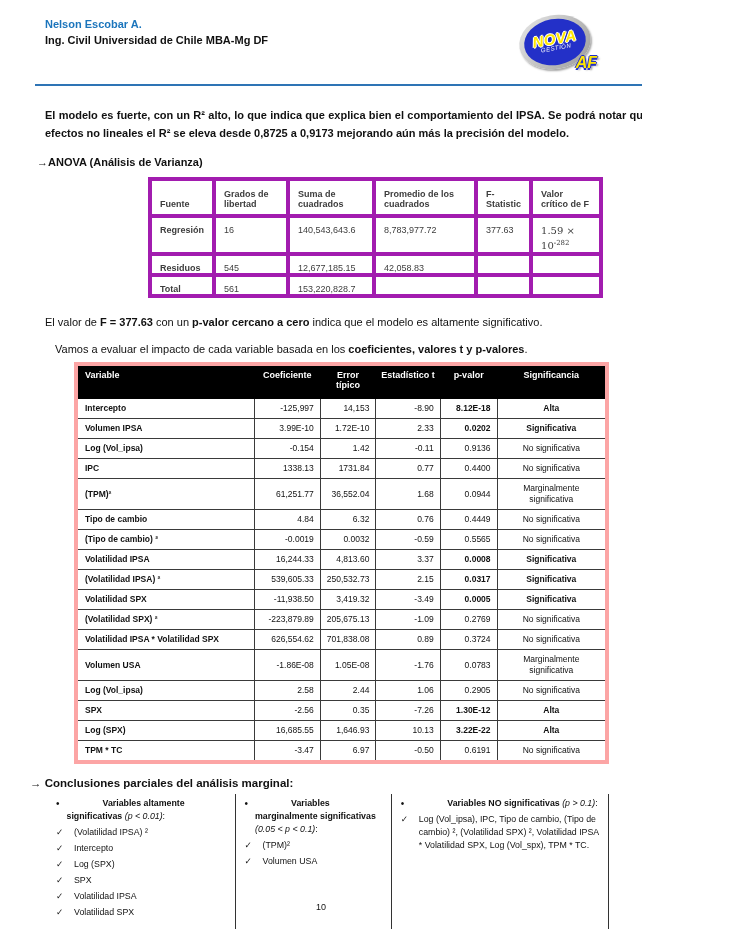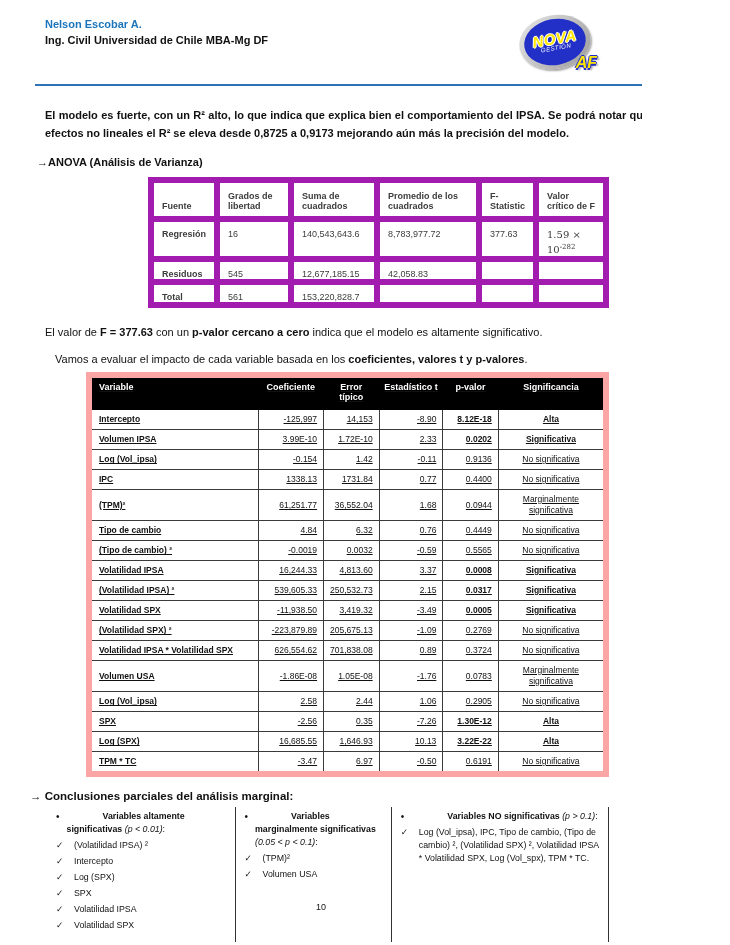--- a/index.html
+++ b/index.html
@@ -29,29 +29,29 @@
 
   
   .para { font-size:11px; line-height:18px; margin-top:20px; width:653px; text-align:justify;font-weight:bold; }
   .h-arrow { font-size:11px; font-weight:bold; margin:14px 0 0 -8px; }
   .sub-line { font-size:11px; margin-top:12px; padding-left:10px; }
   .f-para { font-size:11px; line-height:18px; margin-top:15px; }
 
   
   .anova { border-collapse:collapse; margin:9px 0 0 103px; font-size:9px; color:#3d3d3d;
            border:1px solid #d8d8d8; background:#fff; }
-  .anova th, .anova td { border:6px solid #a21caf; padding:5px 8px; text-align:left; vertical-align:top; }
+  .anova th, .anova td { border:4px solid #a21caf; padding:5px 8px; text-align:left; vertical-align:top; }
   .anova th { font-weight:bold; vertical-align:bottom; padding-top:8px; }
   .anova td { padding-top:7px; padding-bottom:0; }
   .anova td.a-first { font-weight:bold; }
   .math-cell { font-family:"DejaVu Serif", serif; font-size:10px; line-height:12px; }
   .math-cell sup { font-size:7px; }
 
   
-  .mtab { border-collapse:collapse; margin:7px 0 0 41px; font-size:8.5px; border:6px solid #fca5a5;text-decoration:underline; }
+  .mtab { border-collapse:collapse; margin:7px 0 0 29px; font-size:8.5px; border:4px solid #fca5a5; }
   .mtab thead th { background:#000; color:#fff; font-size:9px; font-weight:bold; padding:4px 4px;
                    border:1px solid #000; border-left:1px solid #fff; text-align:center; vertical-align:top; }
   .mtab thead th:first-child { text-align:left; border-left:1px solid #000; padding-left:7px; }
   .mtab thead th { height:34px; }
   .mtab td { border:1px solid #3a3a3a; padding:4px 6px; vertical-align:middle; }
   .mtab td.var { font-weight:bold; text-align:left; padding-left:7px; }
   .mtab td.num { text-align:right; }
   .mtab td.sig { text-align:center; line-height:11px; padding-left:10px; padding-right:10px; }
   .mtab td.strong { font-weight:bold; }
 

